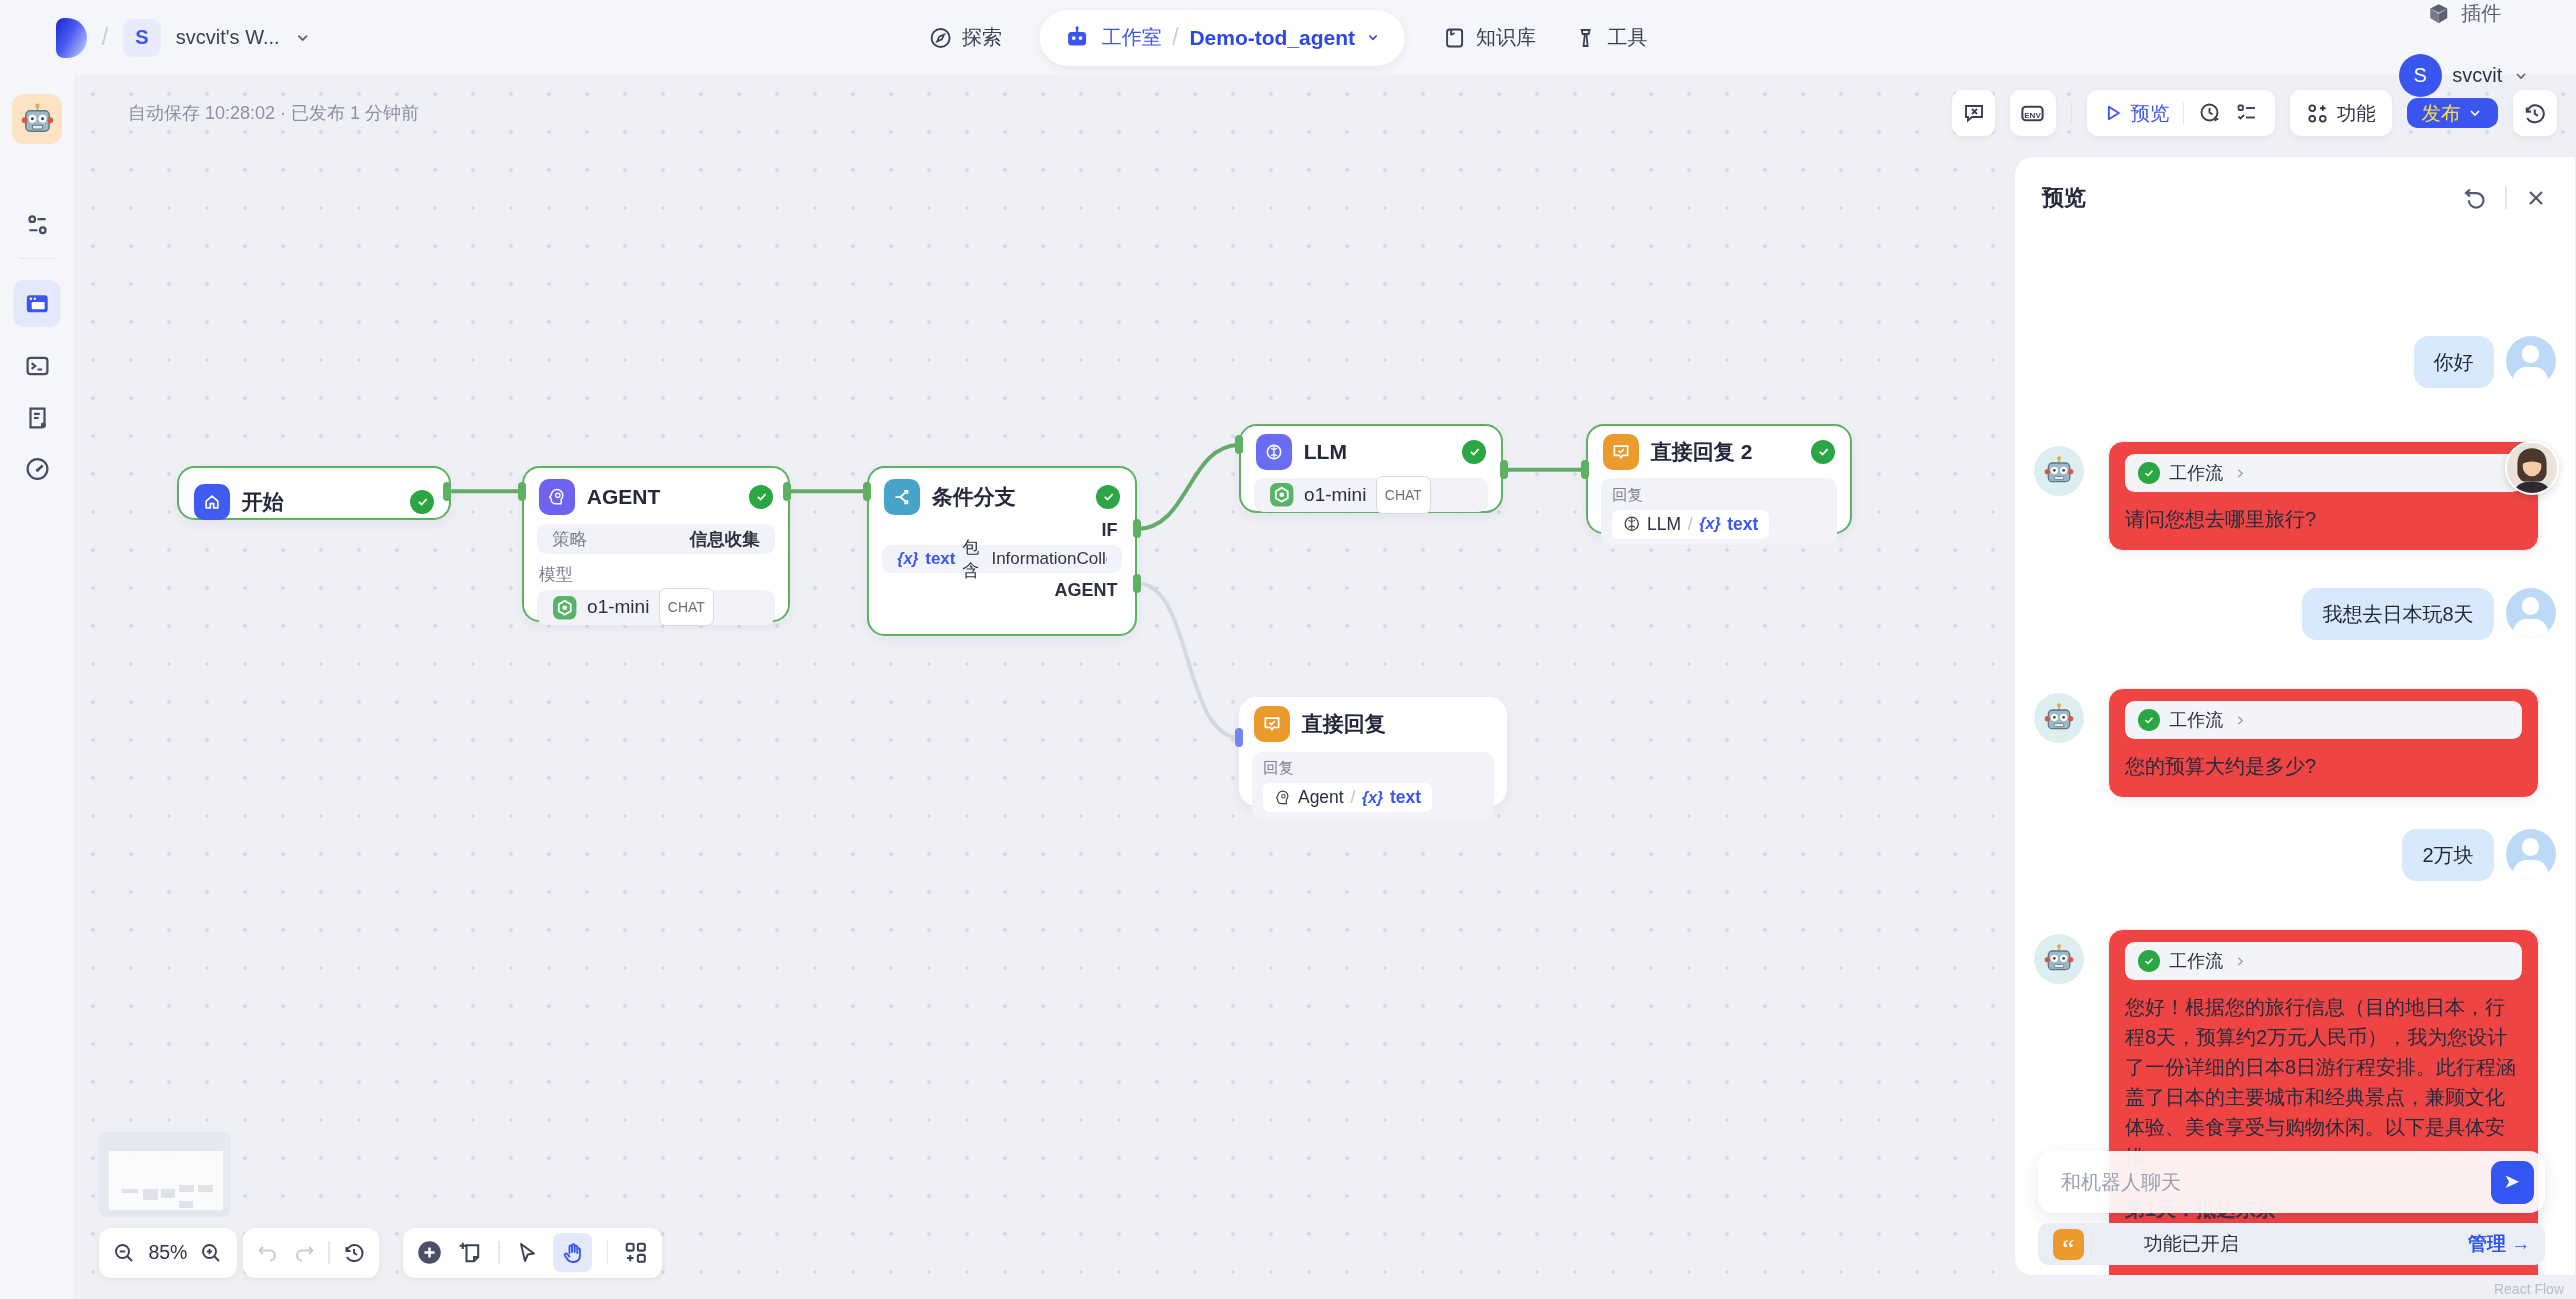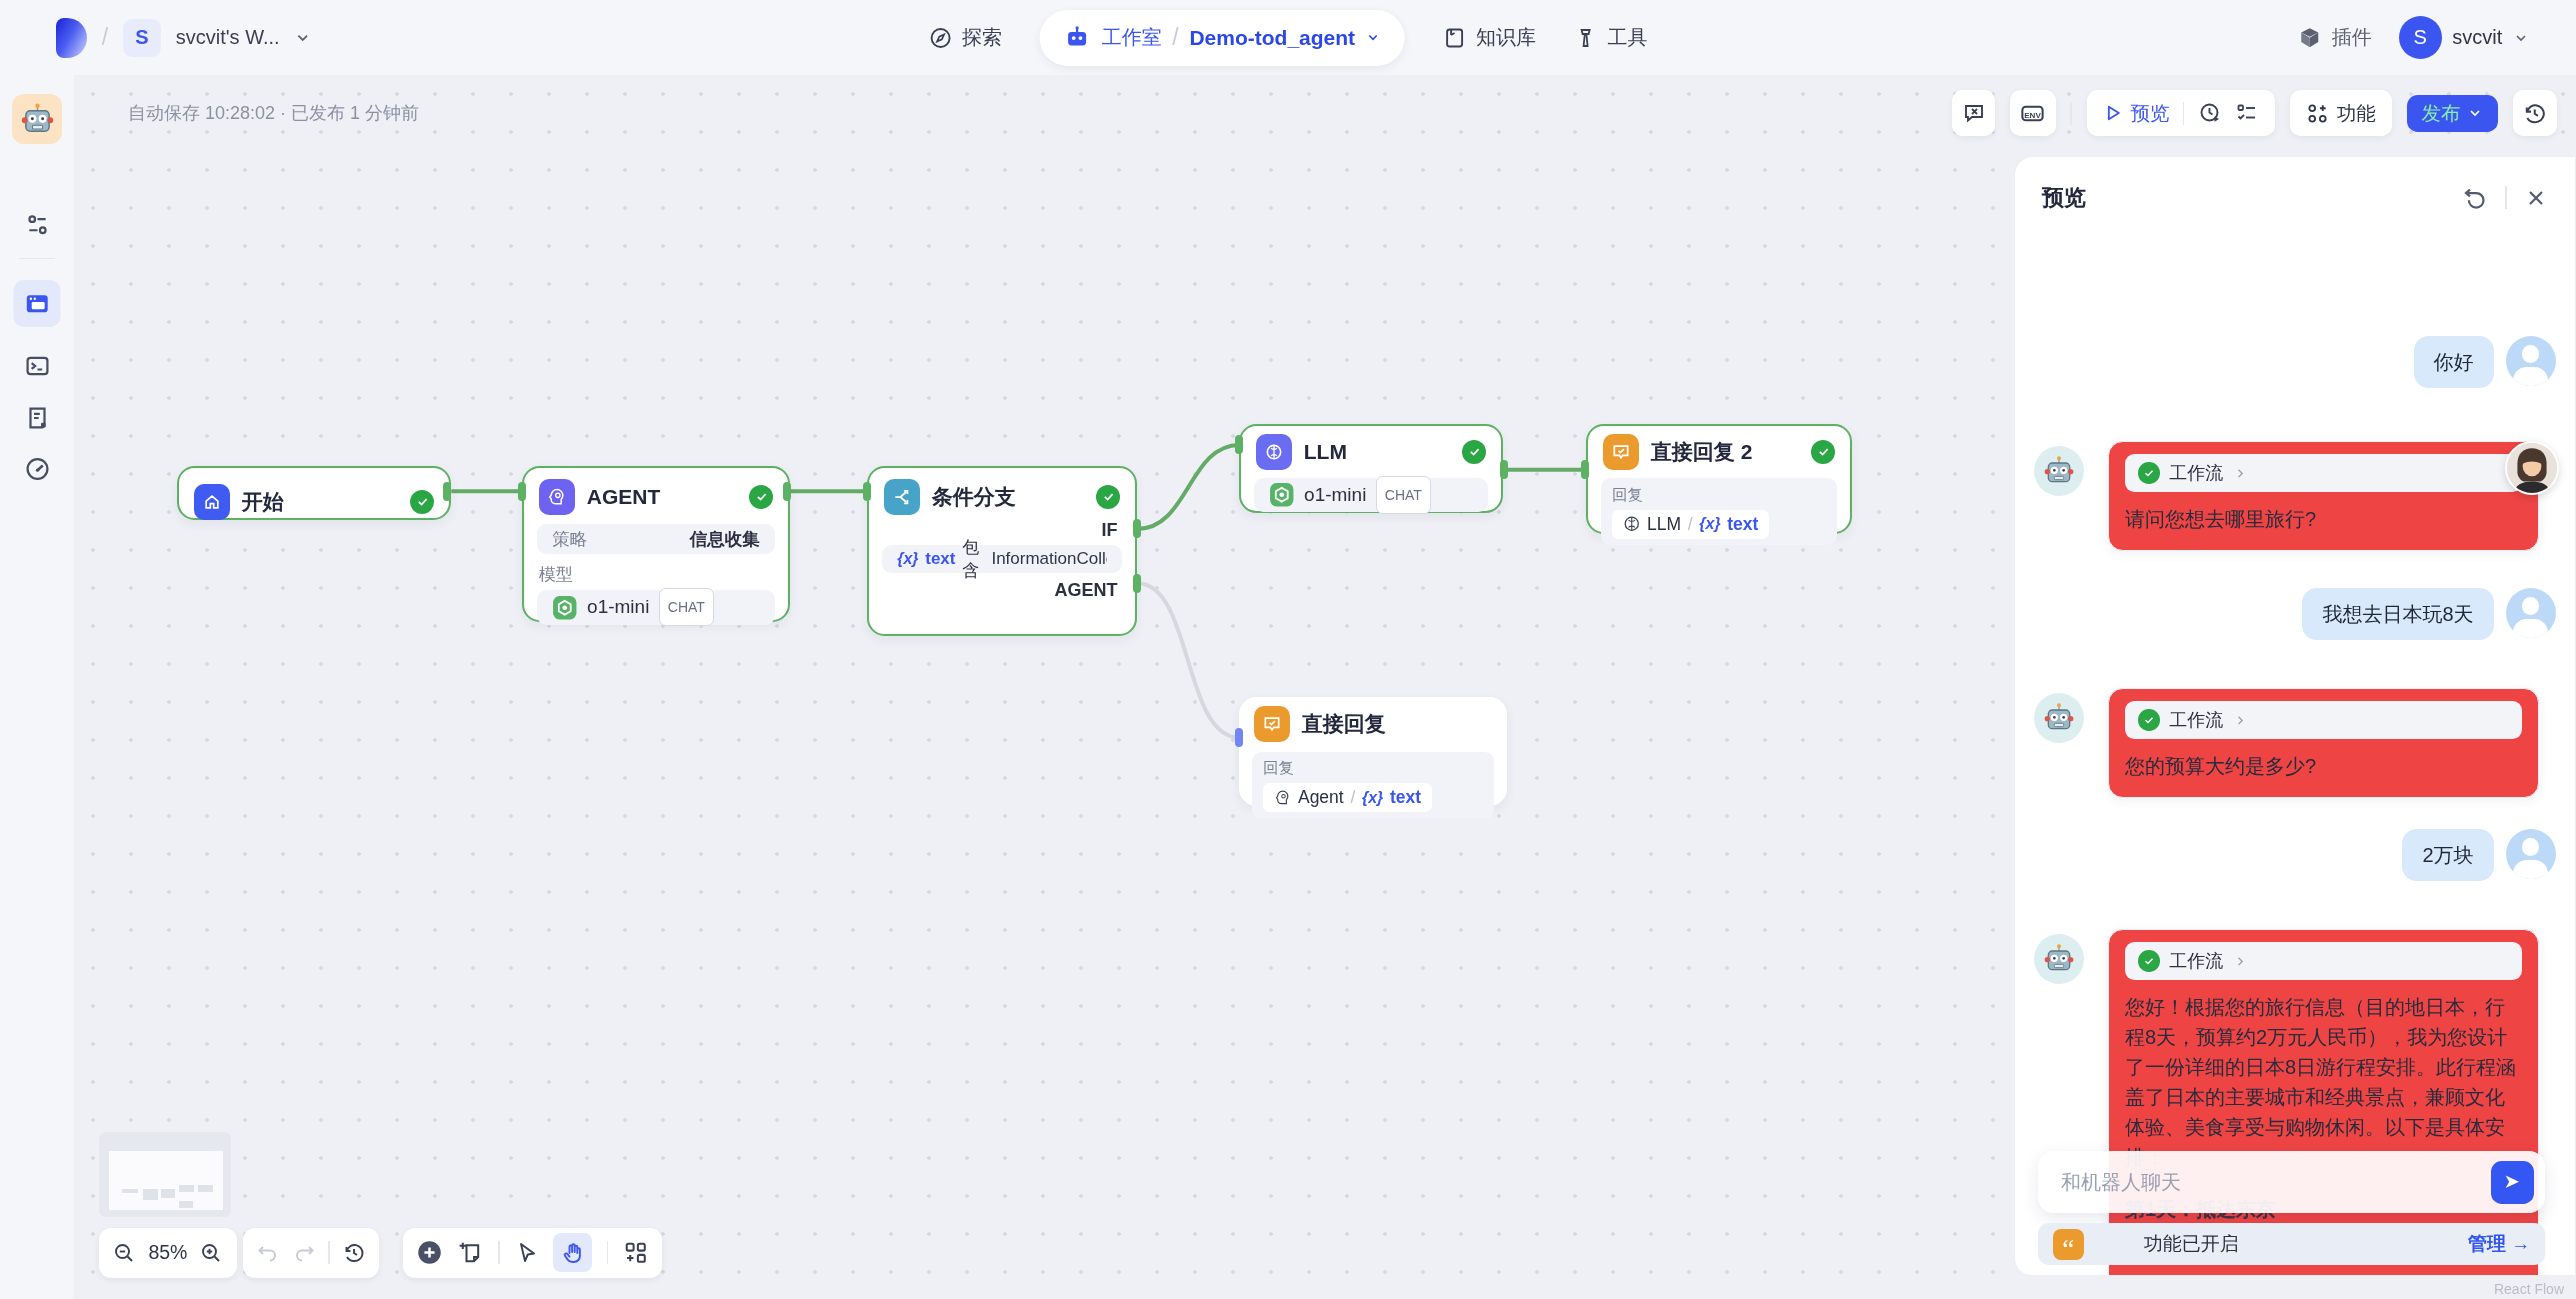--- a/index.html
+++ b/index.html
@@ -16,21 +16,21 @@
   .ws-avatar { width:38px; height:38px; border-radius:9.4px; background:#e7ebfb; color:#3b55f0;
     font-weight:bold; font-size:20px; display:flex; align-items:center; justify-content:center; }
   .ws-name { font-size:20px; color:#3a3f52; }
   .tb-center { position:absolute; left:50%; top:0; transform:translateX(-50%); height:75px;
     display:flex; align-items:center; gap:38px; }
   .nav-item { display:flex; align-items:center; gap:9.4px; font-size:20px; color:#3a4054; }
   .studio-pill { background:#ffffff; border-radius:29.5px; height:56px; padding:0 24px;
     display:flex; align-items:center; gap:10.7px; box-shadow:0 2.7px 9.4px rgba(30,40,90,.07); }
   .studio-pill .lbl { color:#3b55f0; font-size:20px; }
   .studio-pill .proj { color:#2b47e8; font-size:21px; font-weight:bold; }
-  .tb-right { position:absolute; right:47px; top:0; height:75px; display:flex; align-items:center; gap:27px; }
+  .tb-right { position:absolute; right:47px; top:0; height:75px; display:flex; align-items:center; gap:27px;flex-direction:column; }
   .user-avatar { width:43px; height:43px; border-radius:50%; background:#3b55f0; color:#fff;
     font-size:20px; display:flex; align-items:center; justify-content:center; }
 
   
   #rail { position:absolute; left:0; top:75px; width:74px; bottom:0; background:#f5f6fa; z-index:30; }
   .rail-avatar { position:absolute; left:12px; top:19px; width:50px; height:50px; border-radius:12px;
     background:#fbe3c4; display:flex; align-items:center; justify-content:center; }
   .rail-icon { position:absolute; left:50%; transform:translateX(-50%); width:47px; height:47px;
     display:flex; align-items:center; justify-content:center; border-radius:10.7px; color:#474d63; }
   .rail-icon.active { background:#e3e8fb; color:#3b55f0; }
@@ -42,21 +42,21 @@
   .autosave { position:absolute; left:54px; top:25.5px; font-size:18px; color:#8b90a4; }
 
   .ctrl-row { position:absolute; top:15.4px; right:19px; display:flex; align-items:center; gap:14.8px; z-index:20; }
   .icon-btn { background:#fff; border-radius:10.7px; height:46px; min-width:42px; padding:0 9.4px;
     display:flex; align-items:center; justify-content:center; box-shadow:0 2px 6.7px rgba(30,40,90,.06); color:#3a4054; }
   .btn-group { background:#fff; border-radius:10.7px; height:46px; display:flex; align-items:center;
     padding:0 16px; gap:13.4px; box-shadow:0 2px 6.7px rgba(30,40,90,.06); }
   .vdiv { width:1.3px; height:23px; background:#e6e7ee; }
   .preview-lbl { color:#3b55f0; font-size:19.5px; display:flex; gap:8px; align-items:center; }
   .grp-lbl { font-size:19.5px; color:#2f3447; display:flex; gap:8px; align-items:center; }
-  .publish-btn { background:#3b55f0; color:#86efac; border-radius:10.7px; height:37px; padding:0 14.8px;
+  .publish-btn { background:#3b55f0; color:#fde047; border-radius:10.7px; height:30px; padding:0 14.8px;
     font-size:19.5px; display:flex; align-items:center; gap:6.7px; }
 
   
   .node { position:absolute; background:#fff; border-radius:17.5px; box-shadow:0 4px 12px rgba(30,40,90,.06); }
   .node.ok { border:2px solid #5cb163; }
   .node-head { display:flex; align-items:center; gap:12px; padding:10.7px 14.8px 0 14.8px; }
   .node-ico { width:36px; height:36px; border-radius:10px; display:flex; align-items:center; justify-content:center; flex:none; }
   .node-title { font-size:21px; font-weight:bold; color:#23283c; }
   .ok-badge { margin-left:auto; width:24px; height:24px; border-radius:50%; background:#2aa644;
     display:flex; align-items:center; justify-content:center; flex:none; }

